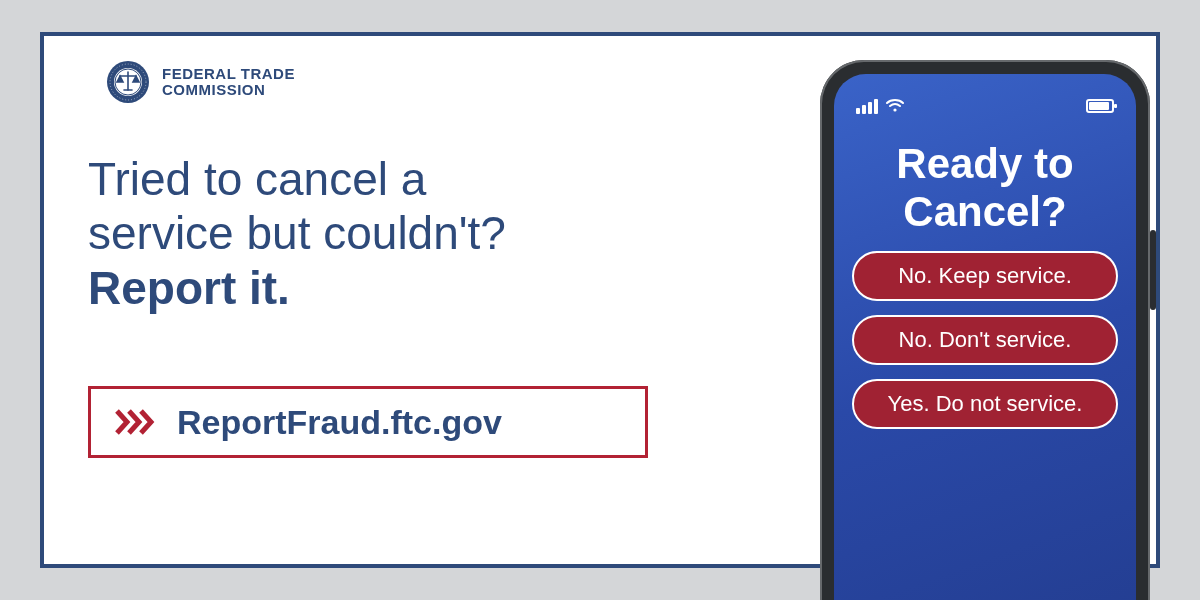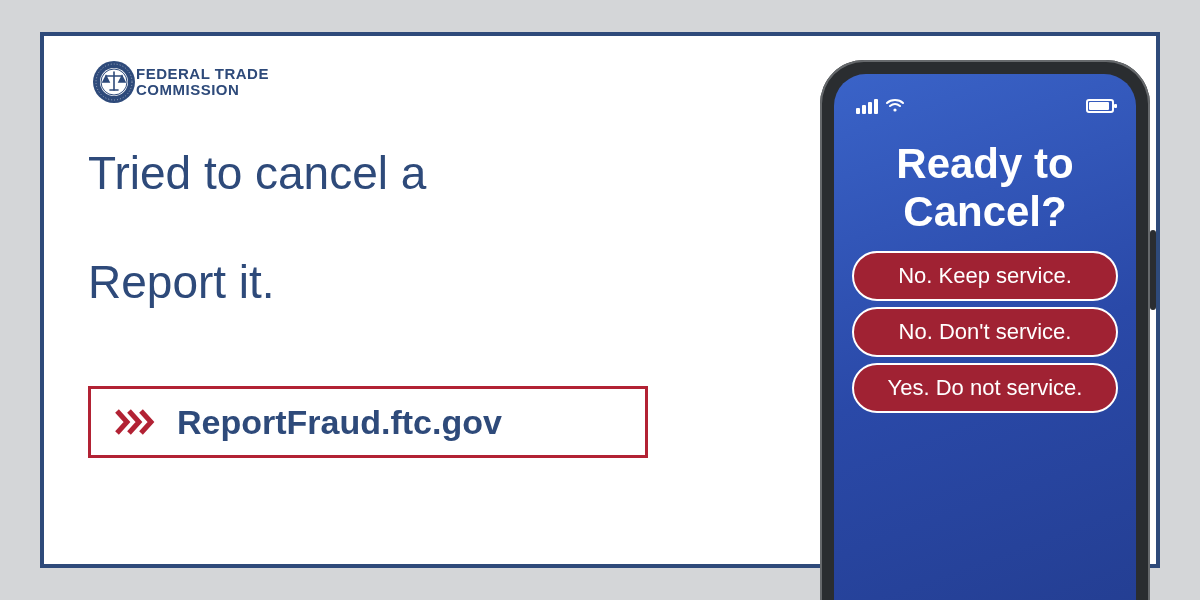--- a/index.html
+++ b/index.html
@@ -9,46 +9,46 @@
   .frame {
     position: absolute;
     top: 32px; left: 40px; right: 40px; bottom: 32px;
     background: #ffffff;
     border: 4px solid #2e4a7a;
   }
 
   
   .org {
     position: absolute;
-    top: 24px; left: 48px;
-    display: flex; align-items: center;  justify-content: center;
+    top: 24px; left: 62px;
+    display: flex; align-items: center; gap: 12px; justify-content: center;
   }
   .seal {
     width: 44px; height: 44px;
     display: flex; align-items: center; justify-content: center;
   }
   .org-text {
     color: #2e4a7a;
     font-weight: 800;
     font-size: 15px;
     line-height: 1.1;
     letter-spacing: 0.5px;
   }
 
   
   .headline {
     position: absolute;
-    top: 110px; left: 44px;
+    top: 116px; left: 44px;
     width: 620px;
     color: #2e4a7a;
     font-size: 46px;
     line-height: 1.18;
     font-weight: 500;
   }
-  .headline .bold { font-weight: 400; margin-top: 36px; }
+  .headline .bold { font-weight: 700; margin-top: 36px; }
 
   
   .cta {
     position: absolute;
     left: 44px; top: 350px;
     width: 560px; height: 72px;
     border: 3px solid #b22234;
     background: #ffffff;
     display: flex; align-items: center;
     padding: 1px 24px;
@@ -117,21 +117,21 @@
 
   .phone-title {
     color: #ffffff;
     font-size: 42px;
     font-weight: 700;
     text-align: center;
     line-height: 1.15;
     margin-bottom: 14px;
   }
 
-  .options { display:flex; flex-direction:column; gap:6px; }
+  .options { display:flex; flex-direction:column; gap:14px; }
   .option-btn {
     background: #a02233;
     color: #ffffff;
     border: 2px solid #ffffff;
     border-radius: 999px;
     height: 50px;
     display:flex; align-items:center; justify-content:center;
     font-size: 22px;
     font-weight: 500;
     cursor: pointer;
@@ -161,21 +161,21 @@
       </svg>
     </div>
     <div class="org-text">
       <div>FEDERAL TRADE</div>
       <div>COMMISSION</div>
     </div>
   </div>
 
   <div class="headline">
     <span>Tried to cancel a</span><br>
-    <br>
+    <span>service but couldn't?</span><br>
     <span class="bold">Report it.</span>
   </div>
 
   <a class="cta">
     <span class="chevrons">
       <svg width="46" height="26" viewBox="0 0 46 26">
         <g fill="none" stroke="#b22234" stroke-width="5" stroke-linecap="butt">
           <polyline points="2,2 12,13 2,24"></polyline>
           <polyline points="14,2 24,13 14,24"></polyline>
           <polyline points="26,2 36,13 26,24"></polyline>

